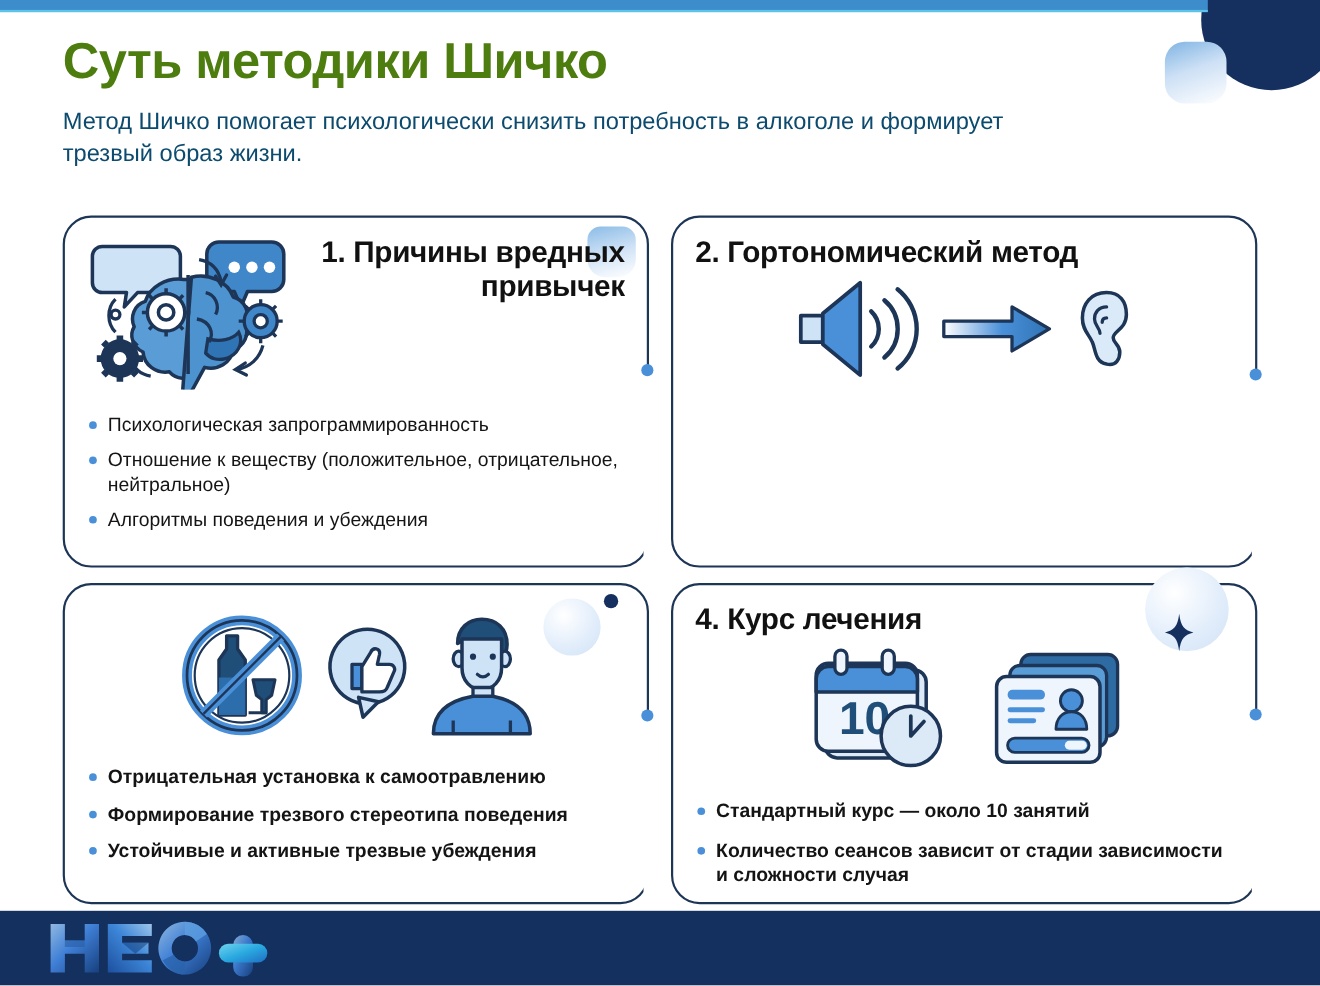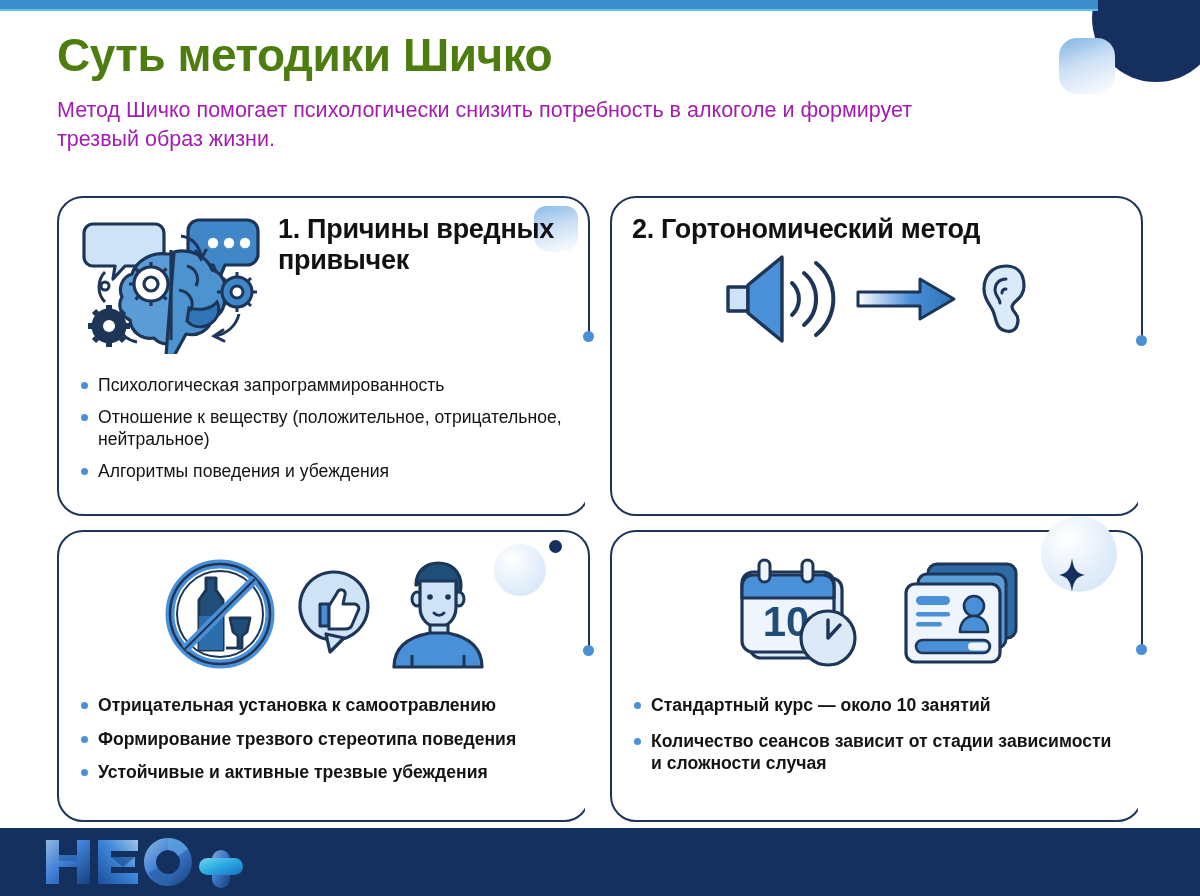--- a/index.html
+++ b/index.html
@@ -67,21 +67,21 @@
   .page-title {
     font-size: 46px;
     font-weight: bold;
     color: #4d7c0f;
     letter-spacing: -0.5px;
     line-height: 1.12;
   }
   .page-subtitle {
     margin-top: 14px;
     font-size: 21.5px;
-    color: #a21caf;
+    color: #0c4a6e;
     line-height: 1.38;
     max-width: 900px;
   }
 
   
   .grid {
     position: absolute;
     top: 196px;
     left: 57px;
     width: 1086px;
@@ -169,20 +169,21 @@
     z-index: 2;
   }
 
   
   .card-head {
     display: flex;
     align-items: flex-start;
     gap: 8px;
     position: relative;
     z-index: 2;
+    text-align: right;
   }
   .card-title {
     font-size: 27px;
     font-weight: bold;
     color: #111111;
     line-height: 1.15;
     letter-spacing: -0.3px;
   }
   .card-1 .card-title, .card-3 .card-title { }
   .card-1 .card-head { gap: 4px; }
@@ -425,20 +426,23 @@
   <div class="card card-4">
     <div class="border-gap"></div>
     <div class="edge-dot"></div>
     <div class="deco-circle-lt"></div>
     <span class="deco-star">
       <svg width="26" height="34" viewBox="0 0 26 34">
         <path d="M13 0 C14.5 12 18 15 26 17 C18 19 14.5 22 13 34 C11.5 22 8 19 0 17 C8 15 11.5 12 13 0 z" fill="#15305e"></path>
       </svg>
     </span>
 
+    <div class="card-head">
+      <span class="card-title">4. Курс лечения</span>
+    </div>
 
     <div class="icon-row" style="gap:34px;">
       <span style="position:relative;">
         <svg width="132" height="116" viewBox="0 0 132 116">
           <rect x="18" y="22" width="92" height="80" rx="11" fill="#dce9f7" stroke="#1d3557" stroke-width="3.2"></rect>
           <rect x="10" y="16" width="92" height="80" rx="11" fill="#eef5fc" stroke="#1d3557" stroke-width="3.2"></rect>
           <path d="M10 30 a11 11 0 0 1 11 -11 h70 a11 11 0 0 1 11 11 v12 h-92 z" fill="#4a90d9" stroke="#1d3557" stroke-width="3.2" stroke-linejoin="round"></path>
           <rect x="27" y="4" width="11" height="22" rx="5.5" fill="#eef5fc" stroke="#1d3557" stroke-width="3"></rect>
           <rect x="70" y="4" width="11" height="22" rx="5.5" fill="#eef5fc" stroke="#1d3557" stroke-width="3"></rect>
           <text x="54" y="80" text-anchor="middle" font-family="Liberation Sans, sans-serif" font-size="42" font-weight="bold" fill="#1f4e79">10</text>

